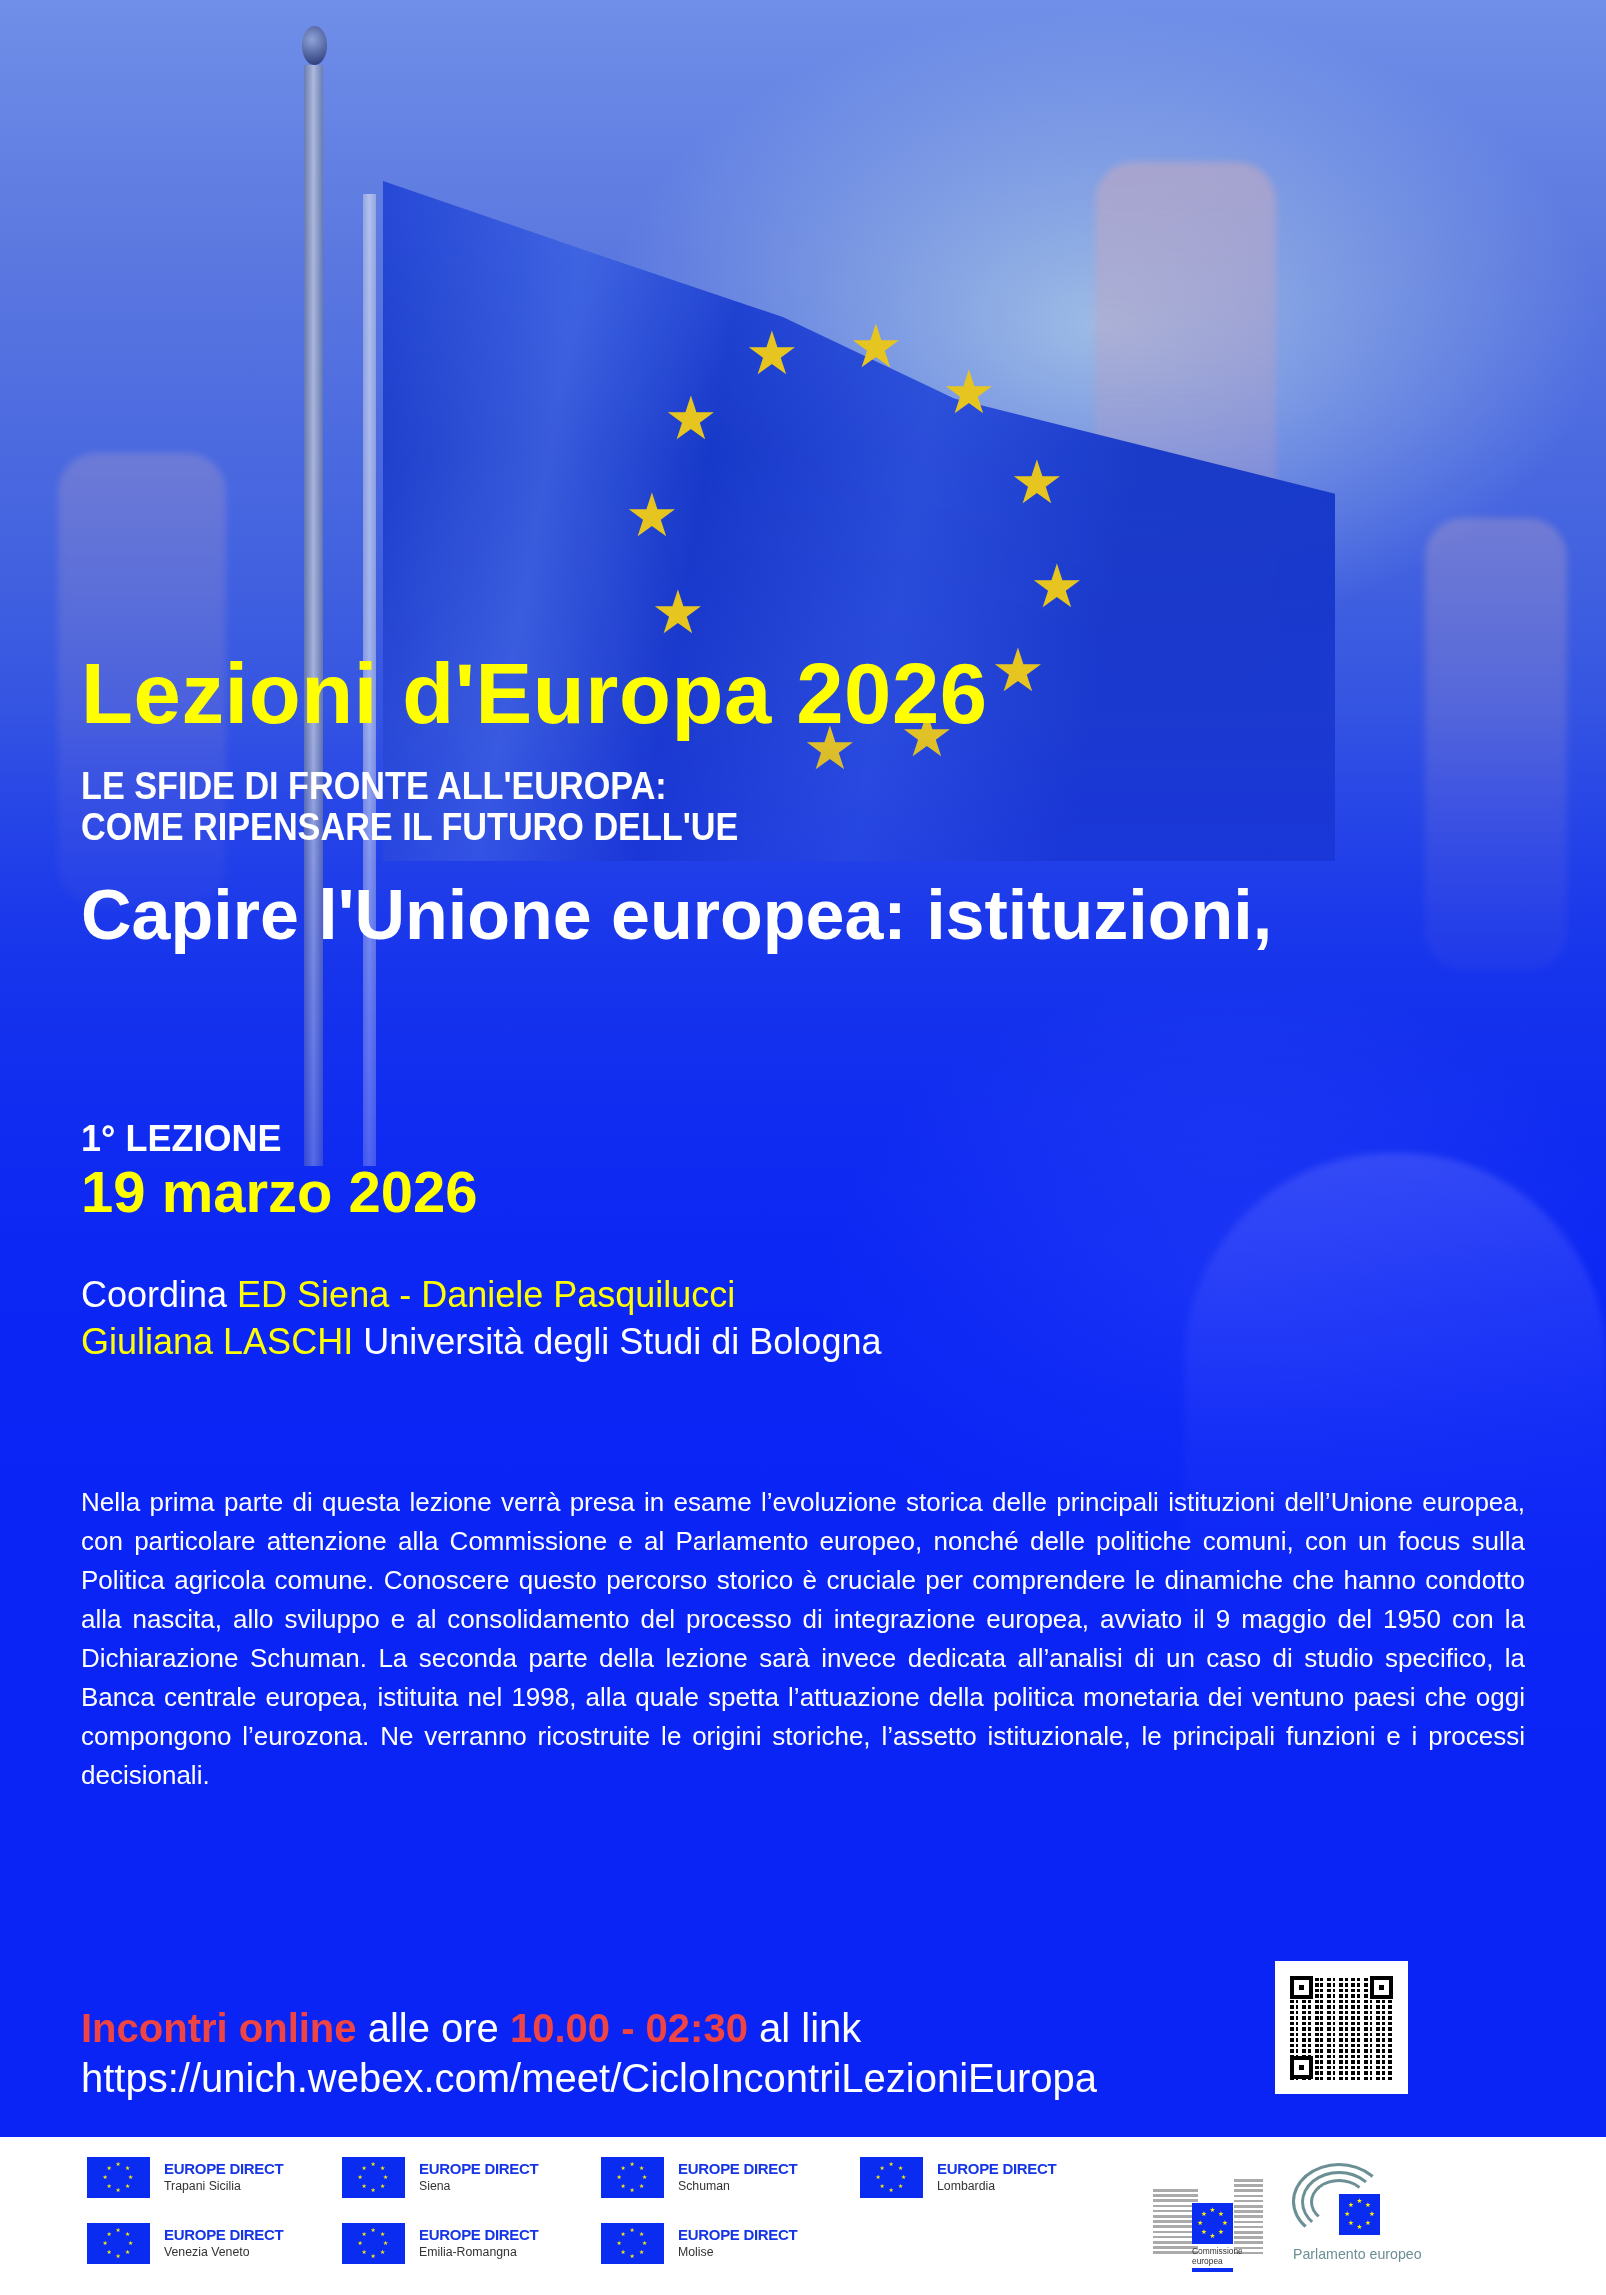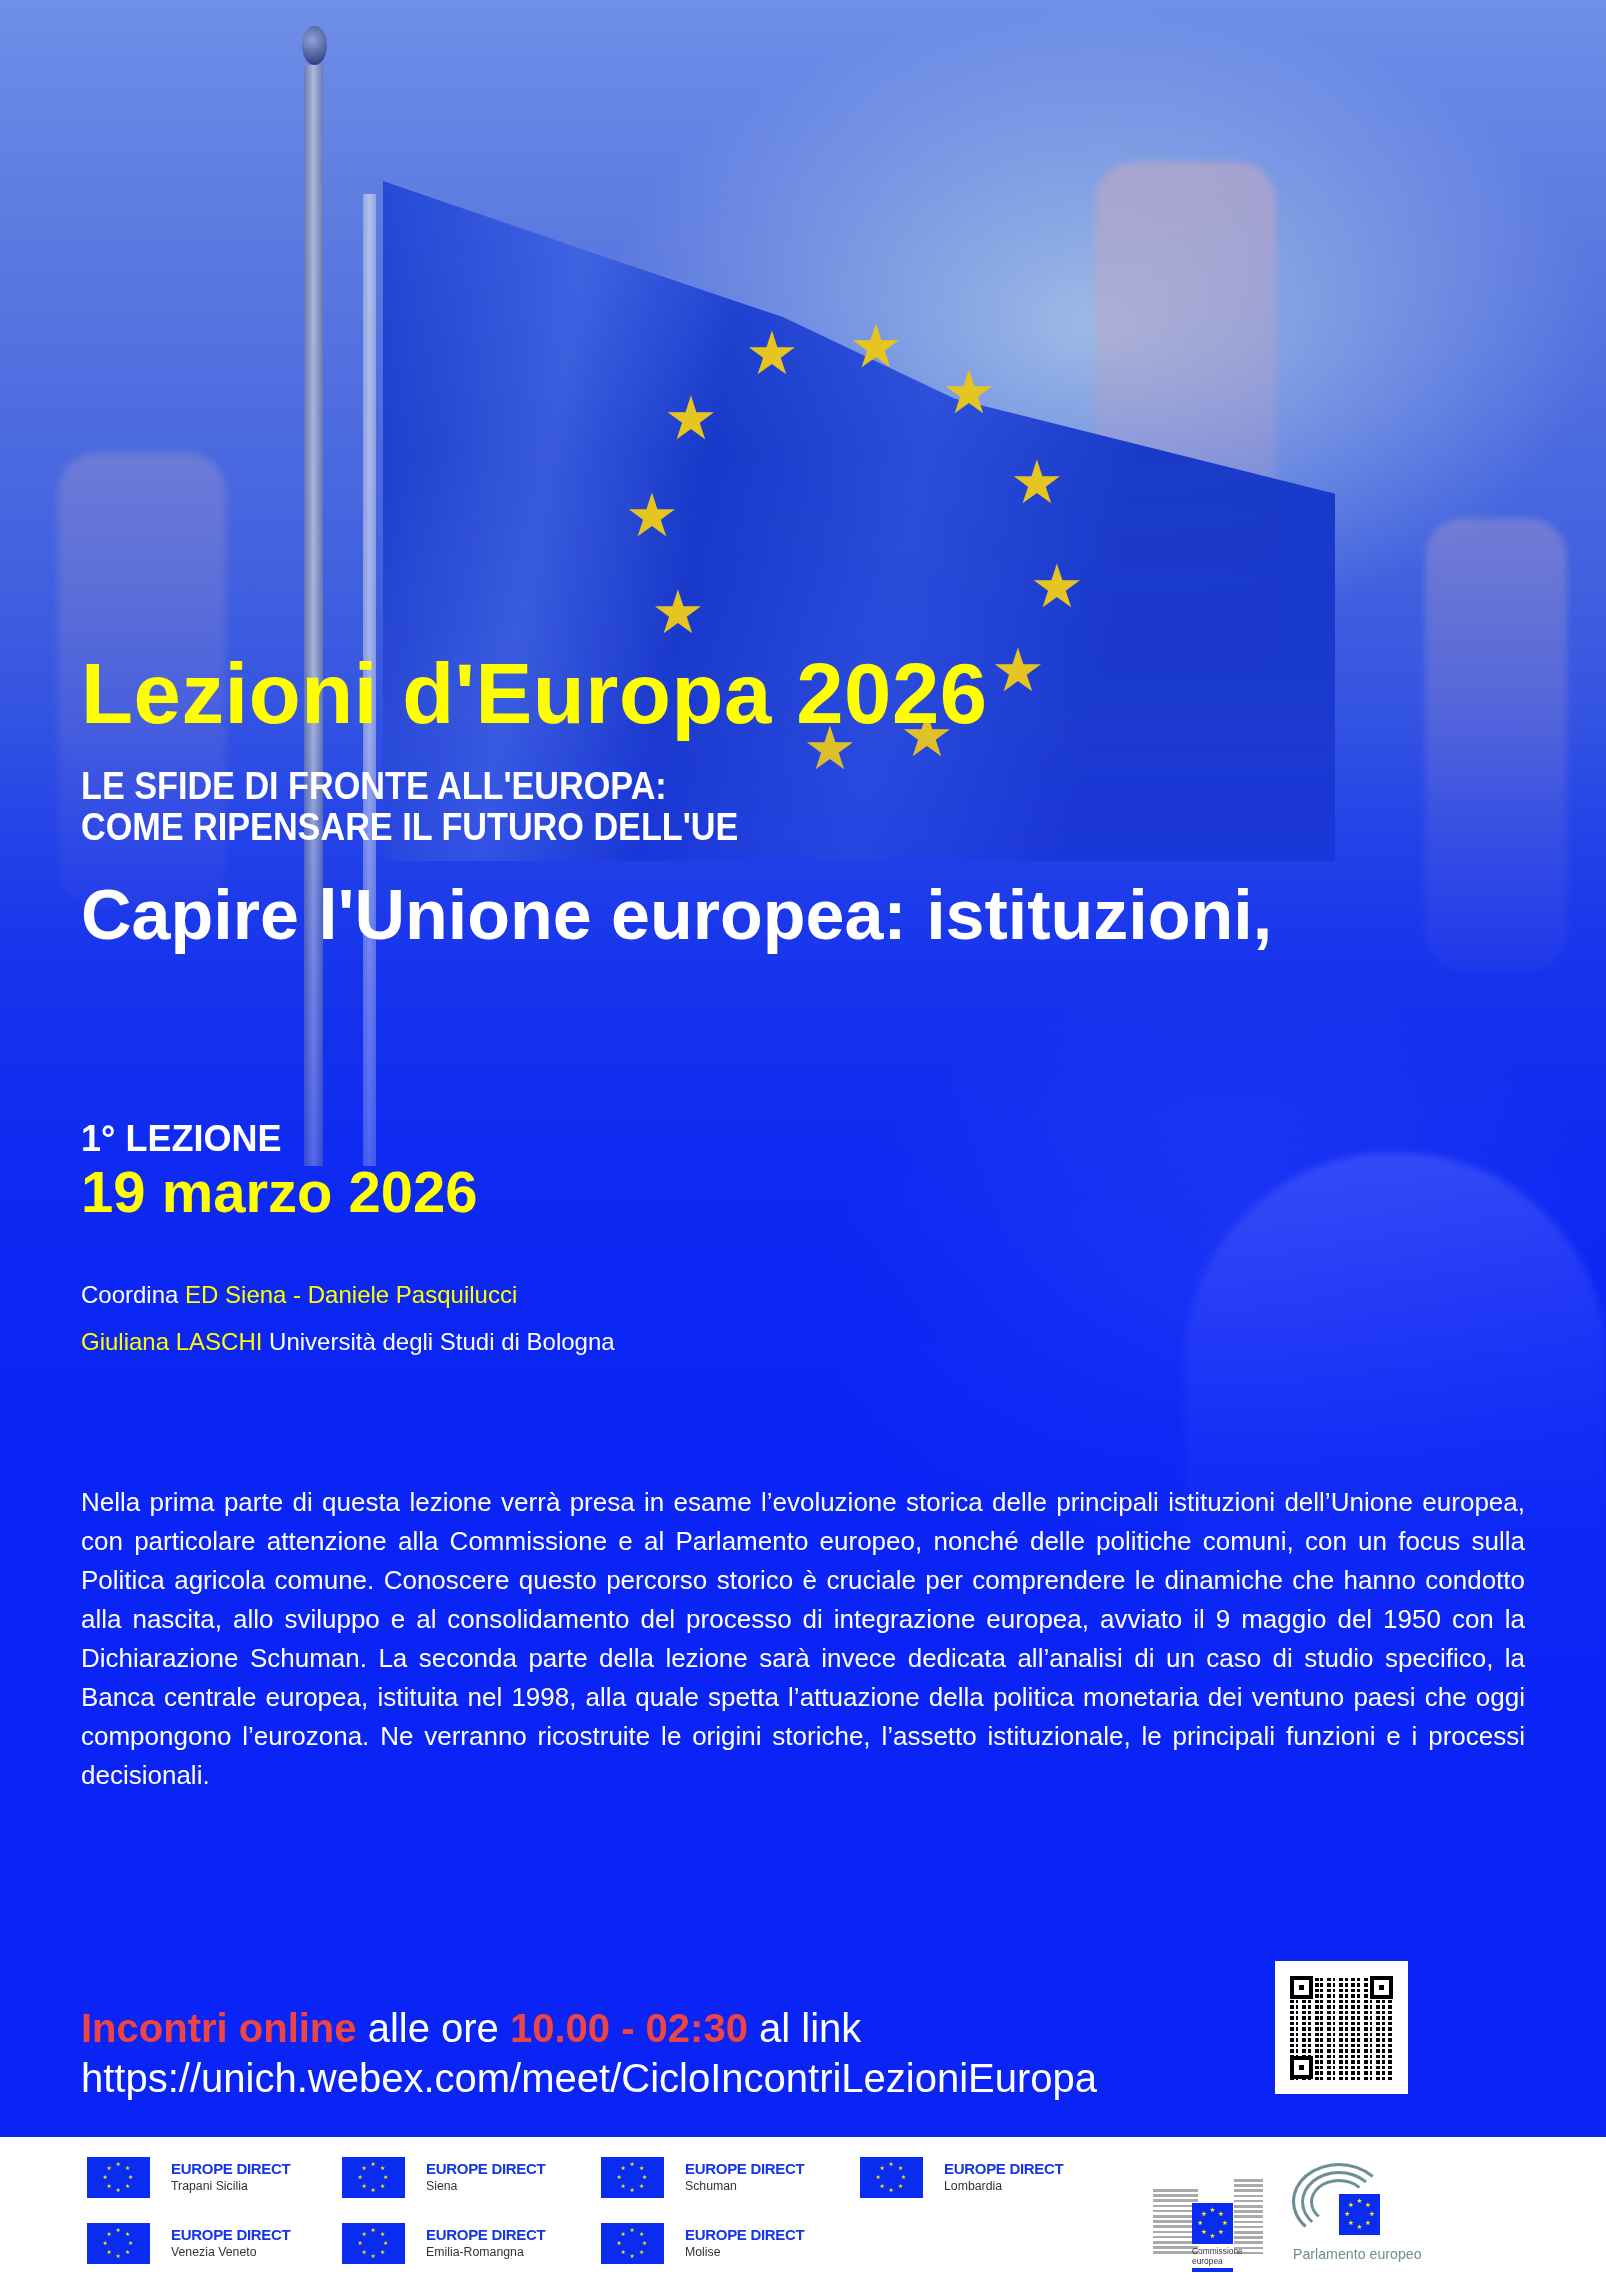--- a/index.html
+++ b/index.html
@@ -25,21 +25,21 @@
   .flag-star { position:absolute; color:#e6c521; font-size:60px; line-height:1; }
   .photo-dim { position:absolute; left:0; top:712px; width:1607px; height:1425px; background:linear-gradient(180deg, rgba(10,36,246,0) 0%, rgba(10,36,246,0.55) 35%, rgba(10,36,246,0.9) 60%, #0a24f6 100%); }
 
   .txt { position:absolute; left:81px; margin:0; }
   .yellow { color:#ffff00; }
   .series-title { top:651px; font-size:85px; font-weight:bold; letter-spacing:0.6px; line-height:1; }
   .theme { top:766px; font-size:38px; font-weight:bold; line-height:41px; color:#fff; transform:scaleX(0.9); transform-origin:left; }
   .lesson-title { top:874px; font-size:70px; font-weight:bold; line-height:83px; color:#fff; }
   .lesson-num { top:1121px; font-size:36px; font-weight:bold; color:#fff; line-height:1; }
   .lesson-date { top:1163px; font-size:58px; font-weight:bold; color:#ffff00; line-height:1; }
-  .speakers { top:1271px; font-size:24px; line-height:47px; color:#fff; }
+  .speakers { top:1271px; font-size:36px; line-height:47px; color:#fff; }
   .speakers .y { color:#ffff00; }
   .desc { top:1483px; width:1444px; font-size:26px; line-height:39px; color:#fff; text-align:justify; }
   .online { top:2005px; font-size:40px; line-height:47px; color:#fff; }
   .online b { color:#ef4444; }
   .url { top:2055px; font-size:40px; line-height:47px; color:#fff; }
   .qr { position:absolute; left:1275px; top:1961px; width:133px; height:133px; background:#fff; }
   .qr-grid { position:absolute; left:15px; top:15px; width:104px; height:104px;
     background:
       repeating-linear-gradient(90deg, #000 0 3.9px, #fff 3.9px 5.8px, #000 5.8px 8.4px, #fff 8.4px 12.3px),
       #000;
@@ -47,21 +47,21 @@
     -webkit-mask: repeating-linear-gradient(0deg, #000 0 3.2px, transparent 3.2px 5.2px, #000 5.2px 9px, transparent 9px 11px);
   }
   .qr-finder { position:absolute; width:23px; height:23px; border:4.5px solid #000; background:#fff; box-sizing:border-box; }
   .qr-finder::after { content:""; position:absolute; left:4.5px; top:4.5px; width:5.2px; height:5.2px; background:#000; }
 
   
   .footer { position:absolute; left:0; top:2137px; width:1607px; height:158px; background:#fff; }
   .ed { position:absolute; display:flex; align-items:flex-start; }
   .ed-flag { width:63px; height:41px; background:#0a2cf0; position:relative; }
   .ed-flag span { position:absolute; color:#ffee00; font-size:5.8px; line-height:1; }
-  .ed-text { margin-left:21px; margin-top:2.6px; }
+  .ed-text { margin-left:14px; margin-top:2.6px; }
   .ed-brand { font-size:15px; font-weight:bold; color:#1635e6; letter-spacing:-0.3px; line-height:17px; }
   .ed-city { font-size:12.3px; font-weight:normal; color:#333; line-height:19.4px; }
   .ec-logo { position:absolute; left:1153px; top:2163px; width:104px; height:110px; }
   .ec-building { position:absolute; top:13px; height:71px; background:repeating-linear-gradient(180deg,#aaa 0 2.6px,#fff 2.6px 5.2px); }
   .ec-flag { position:absolute; left:39px; top:40px; width:41px; height:41px; background:#0a2cf0; }
   .ec-flag span, .ep-flag span { position:absolute; color:#ffee00; font-size:6.5px; line-height:1; }
   .ec-label { position:absolute; left:39px; top:83px; font-size:8.4px; color:#333; line-height:10.4px; }
   .ec-bar { position:absolute; left:39px; top:105px; width:41px; height:3.9px; background:#0a2cf0; }
   .ep-logo { position:absolute; left:1292px; top:2163px; width:97px; height:97px; }
   .ep-arc { position:absolute; border:3.9px solid #6b8f94; border-radius:50%; border-right-color:transparent; border-bottom-color:transparent; }

